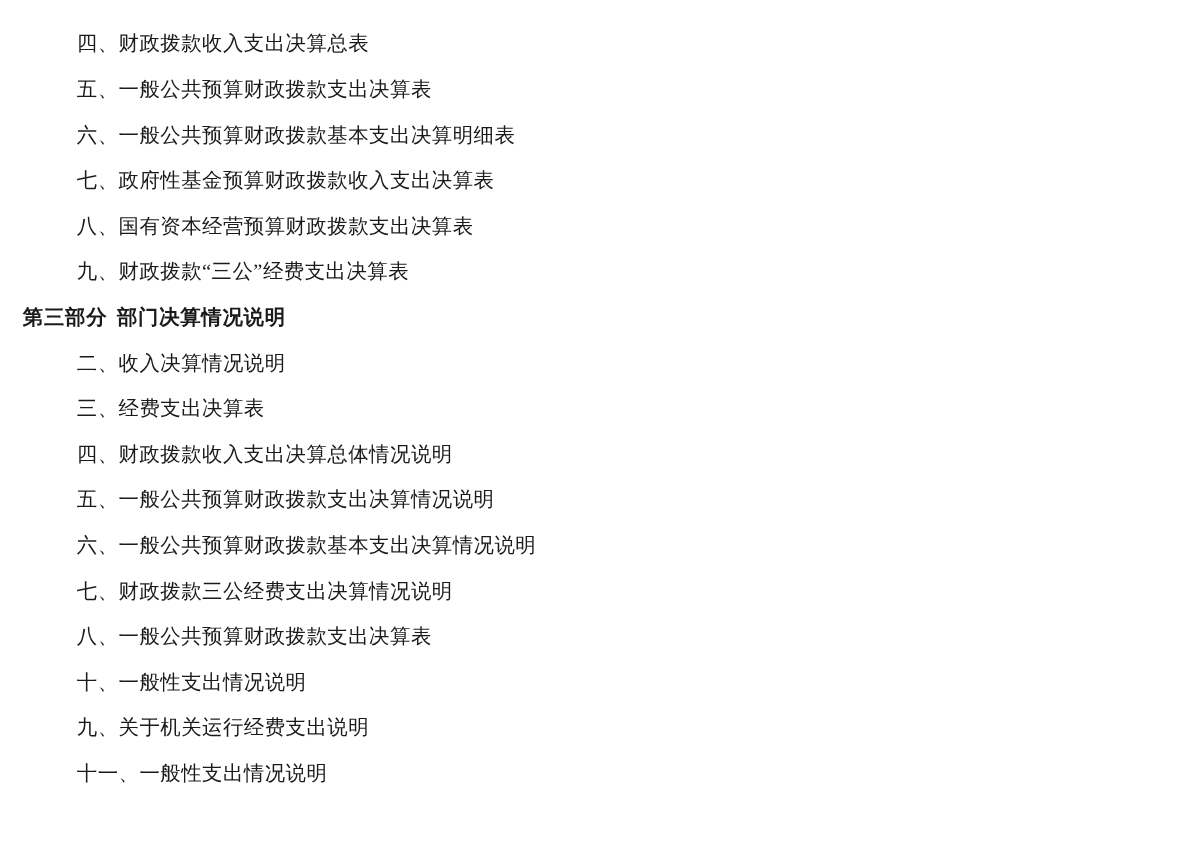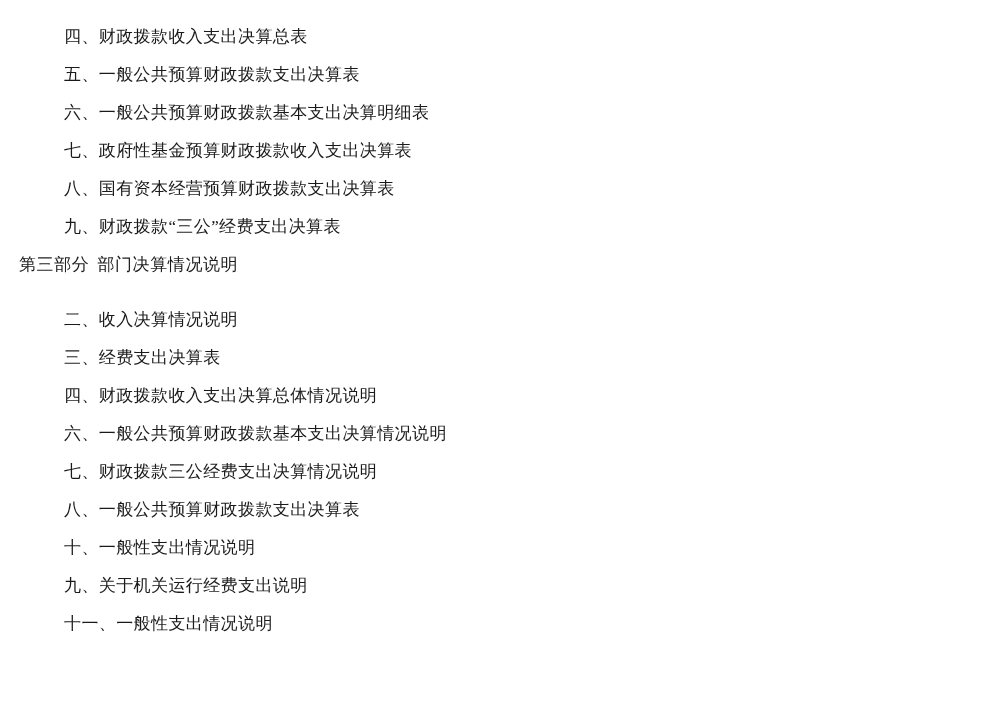--- a/index.html
+++ b/index.html
@@ -35,22 +35,22 @@
   .entry.sub {
     padding-left: 45px;
     margin-bottom: 21px;
   }
   .entry.sub:first-child {
     margin-bottom: 21px;
   }
   
   .entry.part {
     padding-left: 0px;
-    font-weight: normal;
-    margin-bottom: 38px;
+    font-weight: bold;
+    margin-bottom: 21px;
     letter-spacing: 0.6px;
   }
   .part .part-label {
     margin-right: 8px;
   }
   .txt {
     display: inline;
   }
 </style>
 </head>
@@ -61,20 +61,21 @@
       <div class="entry sub"><span class="txt">四、财政拨款收入支出决算总表</span></div>
       <div class="entry sub"><span class="txt">五、一般公共预算财政拨款支出决算表</span></div>
       <div class="entry sub"><span class="txt">六、一般公共预算财政拨款基本支出决算明细表</span></div>
       <div class="entry sub"><span class="txt">七、政府性基金预算财政拨款收入支出决算表</span></div>
       <div class="entry sub"><span class="txt">八、国有资本经营预算财政拨款支出决算表</span></div>
       <div class="entry sub"><span class="txt">九、财政拨款“三公”经费支出决算表</span></div>
       <div class="entry part"><span class="part-label">第三部分</span><span class="txt">部门决算情况说明</span></div>
       <div class="entry sub"><span class="txt">二、收入决算情况说明</span></div>
       <div class="entry sub"><span class="txt">三、经费支出决算表</span></div>
       <div class="entry sub"><span class="txt">四、财政拨款收入支出决算总体情况说明</span></div>
+      <div class="entry sub"><span class="txt">五、一般公共预算财政拨款支出决算情况说明</span></div>
       <div class="entry sub"><span class="txt">六、一般公共预算财政拨款基本支出决算情况说明</span></div>
       <div class="entry sub"><span class="txt">七、财政拨款三公经费支出决算情况说明</span></div>
       <div class="entry sub"><span class="txt">八、一般公共预算财政拨款支出决算表</span></div>
       <div class="entry sub"><span class="txt">十、一般性支出情况说明</span></div>
       <div class="entry sub"><span class="txt">九、关于机关运行经费支出说明</span></div>
       <div class="entry sub"><span class="txt">十一、一般性支出情况说明</span></div>
     </div>
 </div>
 
 </body></html>

